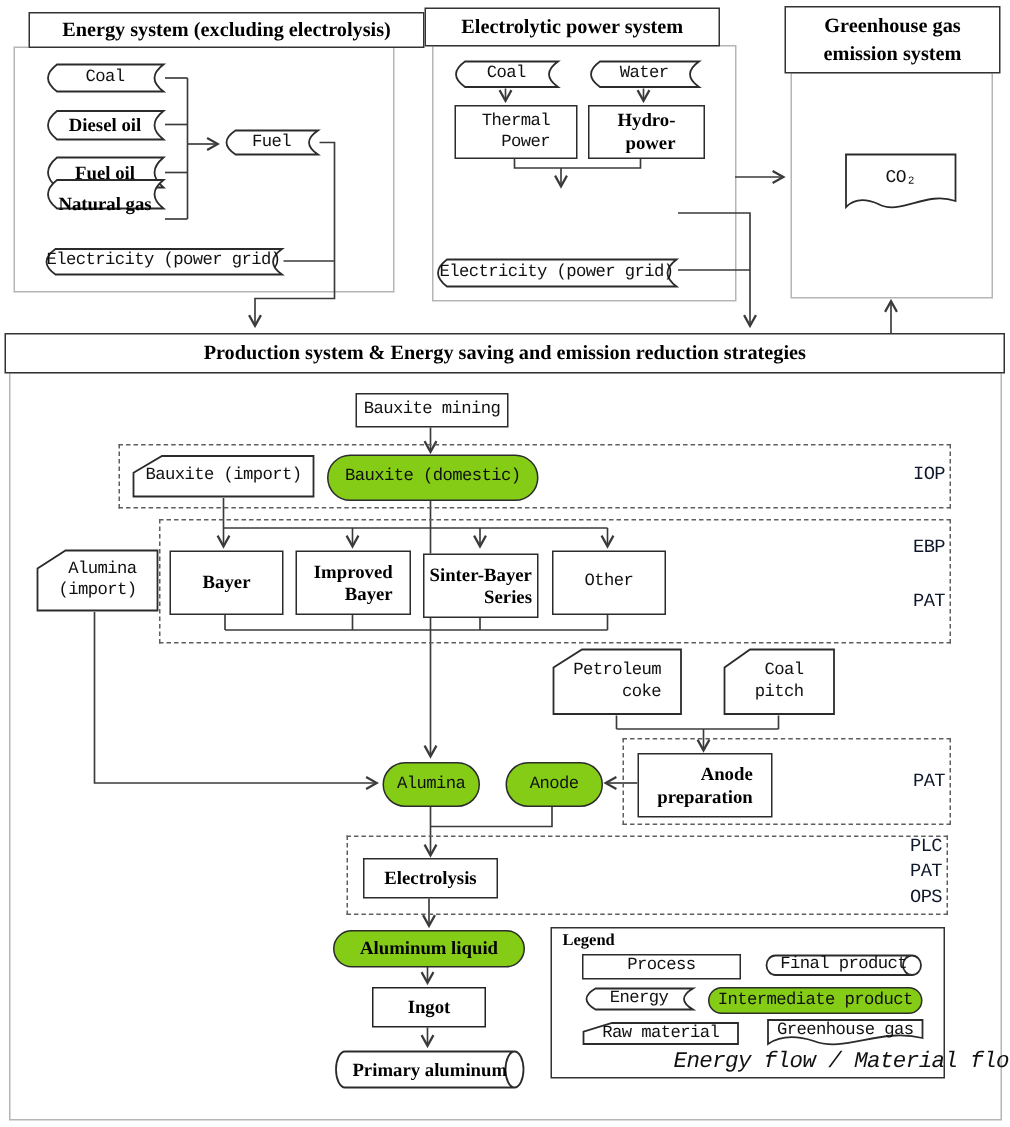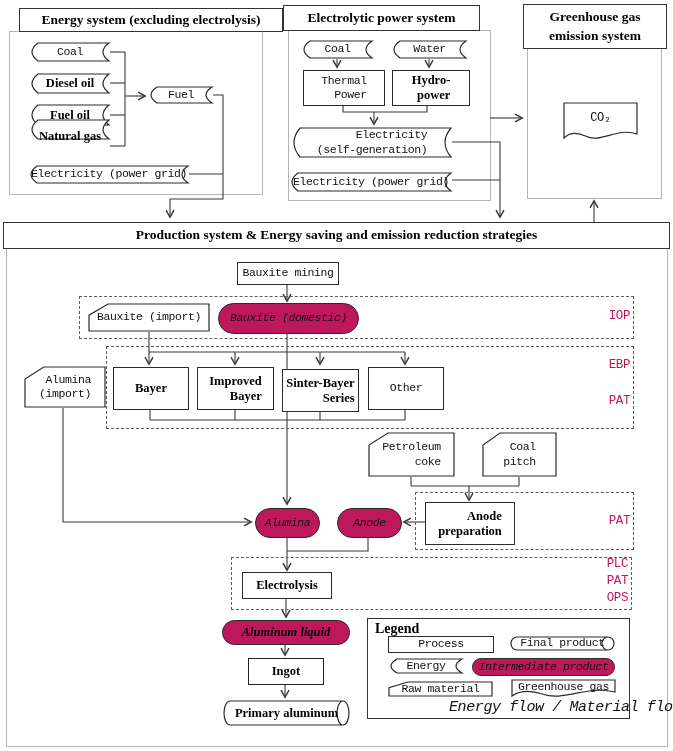--- a/index.html
+++ b/index.html
@@ -6,39 +6,39 @@
   .canvas{position:relative;width:673px;height:751px;background:#fff;overflow:hidden;
           font-family:"Liberation Sans",sans-serif;}
   
   .titlebox{position:absolute;border:1.4px solid #333;background:#fff;display:flex;
             align-items:center;justify-content:center;text-align:center;
             font-family:"Liberation Serif",serif;font-weight:bold;font-size:13.5px;
             line-height:1.35;color:#000;z-index:3;}
   .graybox{position:absolute;border:1px solid #b5b5b5;background:transparent;z-index:0;}
   .dashbox{position:absolute;border:1px dashed #5e5e5e;background:transparent;z-index:1;}
   .dash-label{position:absolute;right:15px;font-family:"Liberation Mono",monospace;
-              font-size:12.5px;letter-spacing:-0.4px;color:#be185d;text-align:right;z-index:2;}
+              font-size:12.5px;letter-spacing:-0.4px;color:#0f172a;text-align:right;z-index:2;}
   
   .node{position:absolute;display:flex;align-items:center;justify-content:center;
         text-align:center;z-index:2;}
   .node > span{position:relative;z-index:1;display:block;text-align:right;}
   .node svg{position:absolute;left:0;top:0;overflow:visible;z-index:0;}
   .rectn{background:#fff;border:1.3px solid #2b2b2b;}
   .rectn.strong{border-width:1.5px;border-color:#222;}
-  .stadium{background:#be185d;border:1.3px solid #2b2b2b;border-radius:999px;font-style:italic;}
+  .stadium{background:#84cc16;border:1.3px solid #2b2b2b;border-radius:999px;}
   .stadium.strong{border-width:1.5px;}
   .mono{font-family:"Liberation Mono",monospace;font-size:11.5px;letter-spacing:-0.4px;
         line-height:1.25;color:#111;}
   .serifb{font-family:"Liberation Serif",serif;font-weight:bold;font-size:12.5px;
           line-height:1.2;color:#000;}
   .nw{white-space:nowrap;}
   .wires{position:absolute;left:0;top:0;z-index:1;}
   .legendbox{position:absolute;border:1.4px solid #333;background:#fff;z-index:2;}
   .legend-title{position:absolute;font-family:"Liberation Serif",serif;font-weight:bold;
-                font-size:14px;color:#000;z-index:3;}
+                font-size:11px;color:#000;z-index:3;}
   .legend-flow{position:absolute;font-family:"Liberation Mono",monospace;font-size:15px;
                letter-spacing:-0.4px;color:#111;z-index:3;white-space:nowrap;font-style:italic;}
 </style>
 </head>
 <body>
 
 <div class="canvas">
 
   <div class="graybox" style="left:9px;top:31px;width:252px;height:162px"></div>
   <div class="graybox" style="left:288px;top:30px;width:201px;height:169px"></div>
@@ -160,26 +160,20 @@
         <path d="M 8 1 L 74 1 Q 62 9.5 74 18 L 8 18 Q -4 9.5 8 1 Z" fill="#fff" stroke="#2b2b2b" stroke-width="1.2"></path>
       </svg>
     <span class="nw">Water</span>
   </div>
   <div class="node serifb rectn" style="left:392px;top:70px;width:76px;height:34px">
     <span>Hydro-<br>power</span>
   </div>
   <div class="node mono rectn" style="left:303px;top:70px;width:80px;height:34px">
     <span>Thermal<br>Power</span>
   </div>
-  <div class="node mono" style="left:292px;top:127px;width:160px;height:31px">
-      <svg width="160" height="31">
-        <path d="M 8 1 L 159 1 Q 147 15.5 159 30 L 8 30 Q -4 15.5 8 1 Z" fill="#fff" stroke="#2b2b2b" stroke-width="1.2"></path>
-      </svg>
-    <span>Electricity<br>(self-generation)</span>
-  </div>
   <div class="node mono" style="left:290px;top:172px;width:162px;height:20px">
       <svg width="162" height="20">
         <path d="M 8 1 L 161 1 Q 149 10 161 19 L 8 19 Q -4 10 8 1 Z" fill="#fff" stroke="#2b2b2b" stroke-width="1.2"></path>
       </svg>
     <span class="nw">Electricity (power grid)</span>
   </div>
 
   <div class="node mono" style="left:563px;top:102px;width:75px;height:33px;padding-bottom:6px">
       <svg width="75" height="39">
         <path d="M 1 1 L 74 1 L 74 32 C 54 25 37.5 42 22.5 34 C 13.5 30 6 31 1 36 Z" fill="#fff" stroke="#2b2b2b" stroke-width="1.2"></path>

